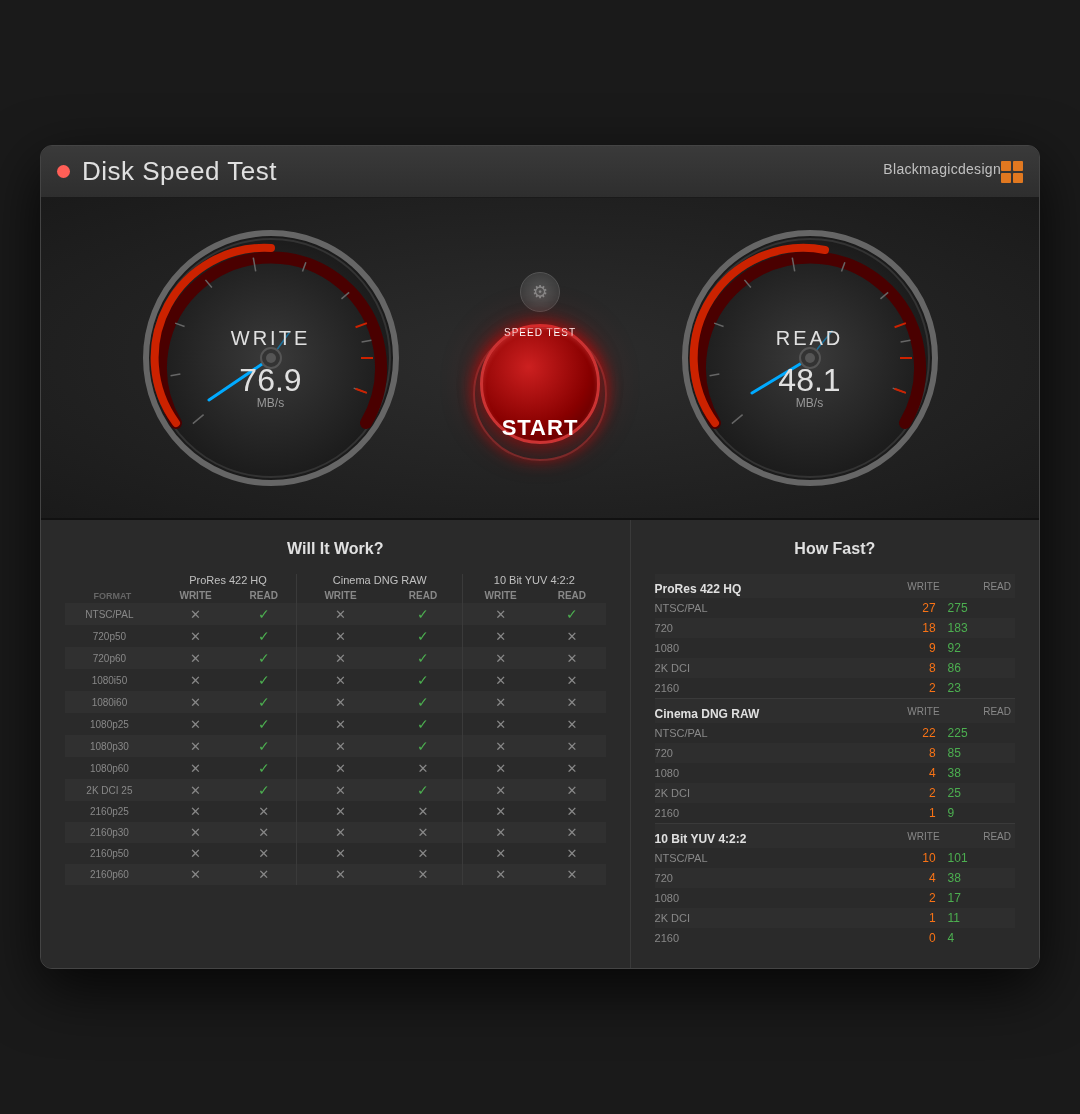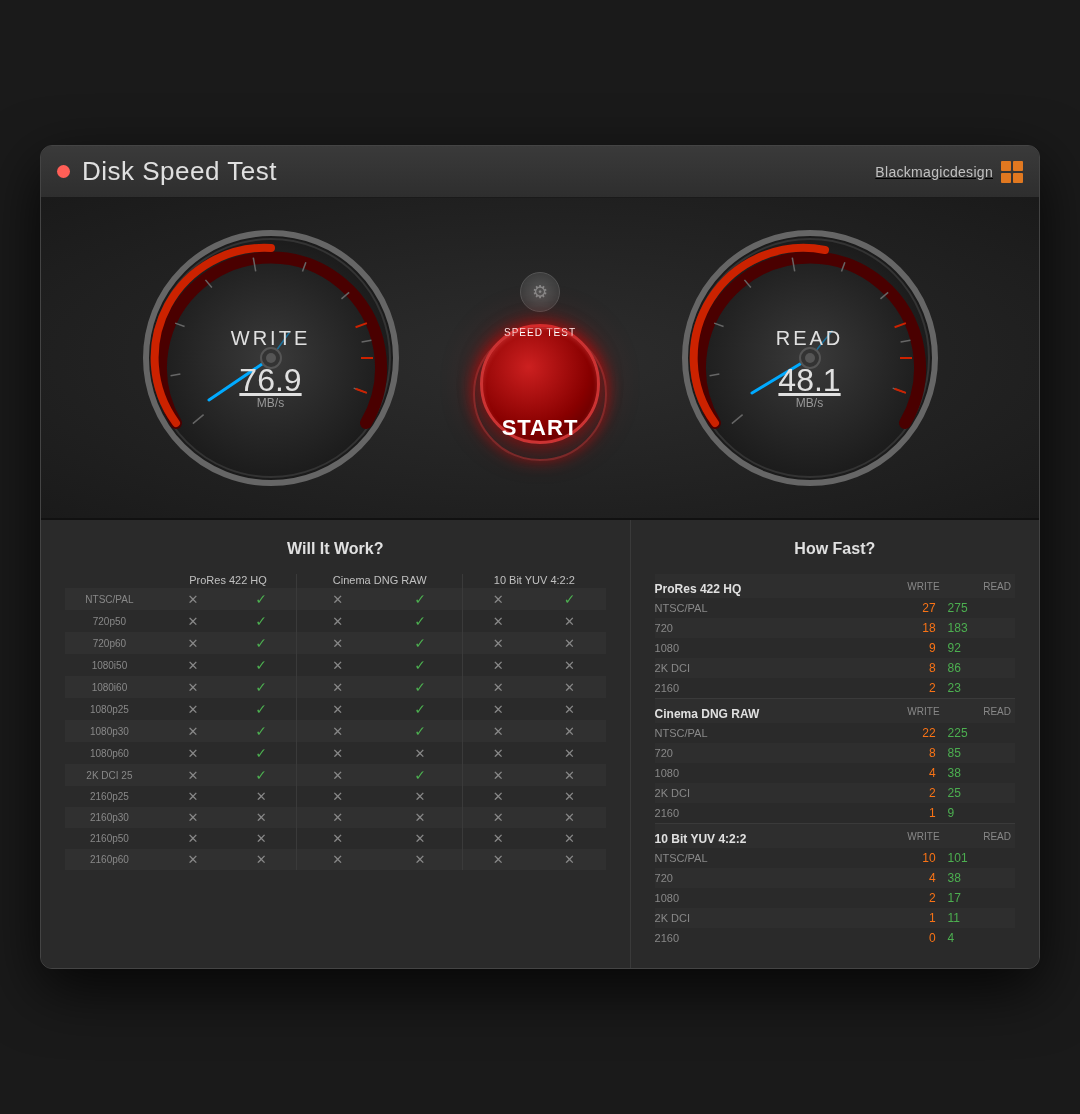--- a/index.html
+++ b/index.html
@@ -41,23 +41,20 @@
 
     .title-text {
       font-size: 26px;
       color: #e0e0e0;
       font-weight: 300;
       letter-spacing: 0.5px;
     }
 
     .brand-logo {
       display: flex;
-      align-items: center;
-      gap: 8px;
-      text-decoration: underline;
     }
 
     .brand-name {
       color: #c0c0c0;
       font-size: 14px;
       font-weight: 400;
       letter-spacing: 0.3px;
     }
 
     .brand-squares {
@@ -175,21 +172,20 @@
       transform: translateX(-50%);
       text-align: center;
     }
 
     .gauge-number {
       color: #e0e0e0;
       font-size: 32px;
       font-weight: 300;
       display: block;
       line-height: 1;
-      text-decoration: underline;
     }
 
     .gauge-unit {
       color: #999;
       font-size: 12px;
       display: block;
       text-align: center;
     }
 
     
@@ -444,20 +440,29 @@
     <div class="left-panel">
       <div class="panel-title">Will It Work?</div>
       <table class="format-table">
         <thead>
           <tr>
             <th></th>
             <th colspan="2" class="group-header">ProRes 422 HQ</th>
             <th colspan="2" class="group-header col-divider">Cinema DNG RAW</th>
             <th colspan="2" class="group-header col-divider">10 Bit YUV 4:2:2</th>
           </tr>
+          <tr>
+            <th class="sub-header" style="color:#666;font-size:9px;">FORMAT</th>
+            <th class="sub-header">WRITE</th>
+            <th class="sub-header">READ</th>
+            <th class="sub-header col-divider">WRITE</th>
+            <th class="sub-header">READ</th>
+            <th class="sub-header col-divider">WRITE</th>
+            <th class="sub-header">READ</th>
+          </tr>
         </thead>
         <tbody id="format-table-body">
             <tr>
               <td class="format-col">NTSC/PAL</td>
               <td><span class="cross">✕</span></td>
               <td><span class="check">✓</span></td>
               <td class="col-divider"><span class="cross">✕</span></td>
               <td><span class="check">✓</span></td>
               <td class="col-divider"><span class="cross">✕</span></td>
               <td><span class="check">✓</span></td>

